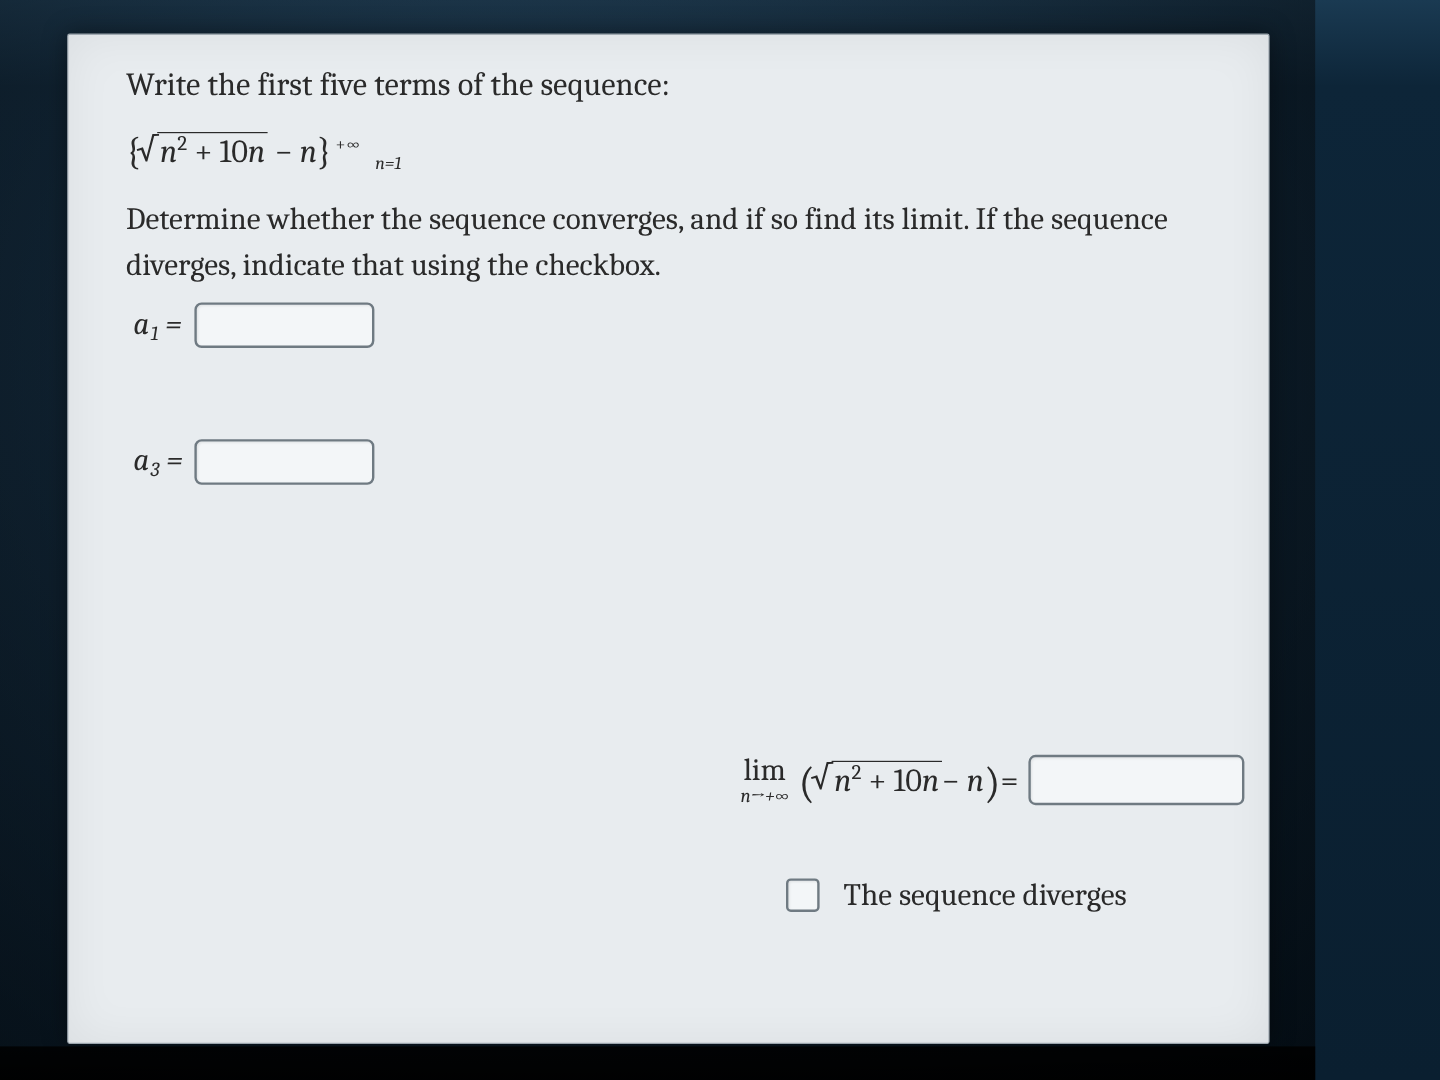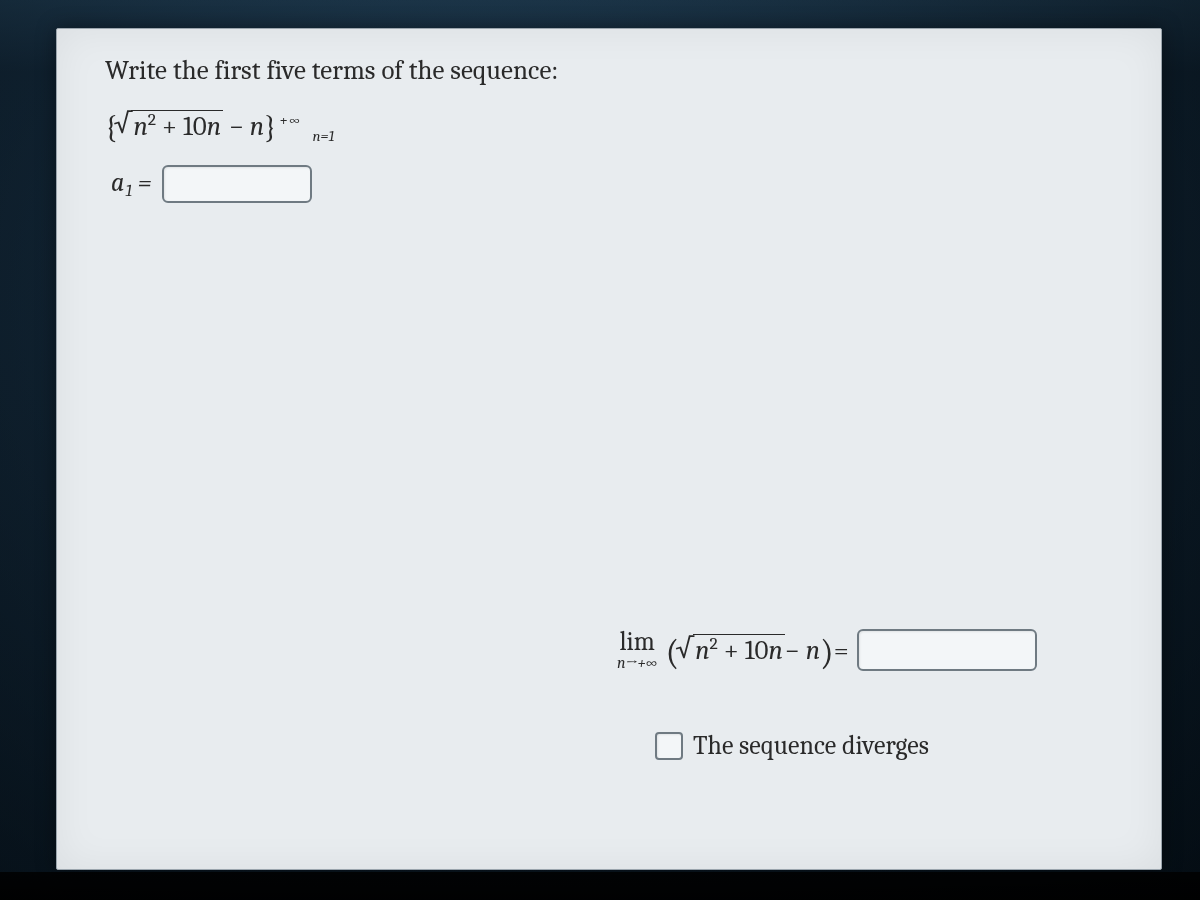--- a/index.html
+++ b/index.html
@@ -6,21 +6,21 @@
     margin: 0;
     padding: 0;
     width: 1200px;
     height: 900px;
     overflow: hidden;
     font-family: "Georgia", "Cambria", "Times New Roman", serif;
     background: linear-gradient(180deg, #1a3a52 0%, #0d2538 8%, #0a1f30 100%);
   }
   .photo-frame {
     position: relative;
-    width: 1200px;
+    width: 1096px;
     height: 900px;
     background: radial-gradient(ellipse at 40% 30%, rgba(80,100,120,0.15) 0%, rgba(0,0,0,0.6) 100%);
     padding-top: 28px;
     box-sizing: border-box;
   }
   .page {
     margin: 0 38px 0 56px;
     background: #e8ecef;
     border: 1px solid #9ba5ad;
     border-radius: 2px;
@@ -136,21 +136,21 @@
     line-height: 1.0;
     margin-right: 8px;
   }
   .lim-stack .lim-top { font-size: 26px; }
   .lim-stack .lim-bot { font-size: 16px; font-style: italic; }
   .bigparen { font-size: 36px; position: relative; top: 2px; }
   .checkbox-row {
     display: flex;
     align-items: center;
     font-size: 26px;
-    gap: 10px;
+    gap: 20px;
     margin-left: 38px;
   }
   .checkbox {
     width: 24px;
     height: 24px;
     border: 2px solid #6f7a82;
     border-radius: 4px;
     background: #f3f6f8;
     box-shadow: inset 1px 1px 2px rgba(0,0,0,0.08);
     cursor: pointer;
@@ -167,25 +167,30 @@
 
 <div class="photo-frame">
   <div class="page">
 
     <div class="title">Write the first five terms of the sequence:</div>
 
     <div class="sequence-def">
       <span class="brace">{</span><span class="sqrt"><span class="radical">√</span><span class="radicand"><span style="font-style:italic">n</span><sup class="exp">2</sup> + 10<span style="font-style:italic">n</span></span></span><span> − <span style="font-style:italic">n</span></span><span class="brace">}</span><span class="limits"><span class="top">+∞</span><span class="bot">n=1</span></span>
     </div>
 
+    <div class="body-text">Determine whether the sequence converges, and if so find its limit. If the sequence diverges, indicate that using the checkbox.</div>
 
 
     <div class="rows">
       <div class="aline">
         <span class="label"><span>a</span><sub class="idx">1</sub><span> =</span></span>
+        <input type="text" class="answer-input" style="">
+      </div>
+      <div class="aline">
+        <span class="label"><span>a</span><sub class="idx">3</sub><span> =</span></span>
         <input type="text" class="answer-input" style="">
       </div>
     </div>
 
     <div class="right-block">
       <div class="lim-expr">
         <span class="lim-stack">
           <span class="lim-top">lim</span>
           <span class="lim-bot">n→+∞</span>
         </span>

